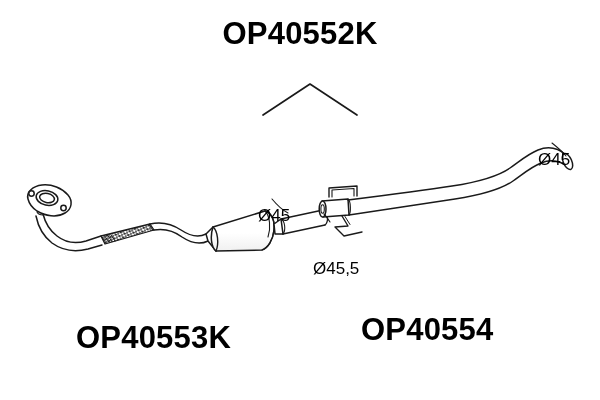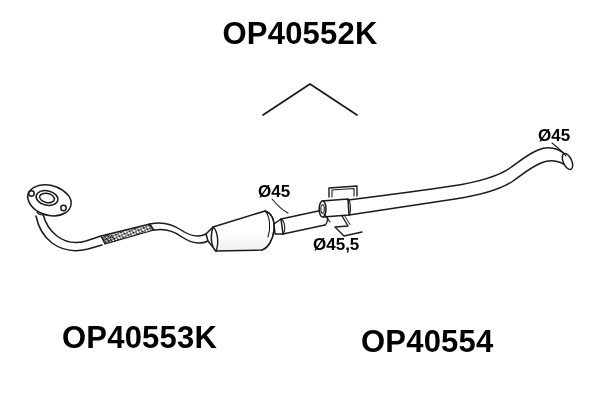--- a/index.html
+++ b/index.html
@@ -37,30 +37,31 @@
     width: 600px;
     text-align: center;
     top: 16px;
   }
   .caption-txt {
     font-size: 31px;
     font-weight: bold;
     letter-spacing: 0.2px;
   }
   .cap-left {
-    left: 62px;
+    left: 76px;
     top: 320px;
   }
   .cap-right {
     left: 361px;
-    top: 324px;
+    top: 312px;
   }
   .dim-txt {
     font-size: 17px;
-    font-weight: bold;
+    font-weight: normal;
+    margin-top: 24px;
   }
   .dim-a { left: 258px; top: 182px; }
   .dim-b { left: 313px; top: 235px; }
   .dim-c { left: 538px; top: 126px; }
 </style>
 </head>
 <body>
 
 <div id="canvas">
 

